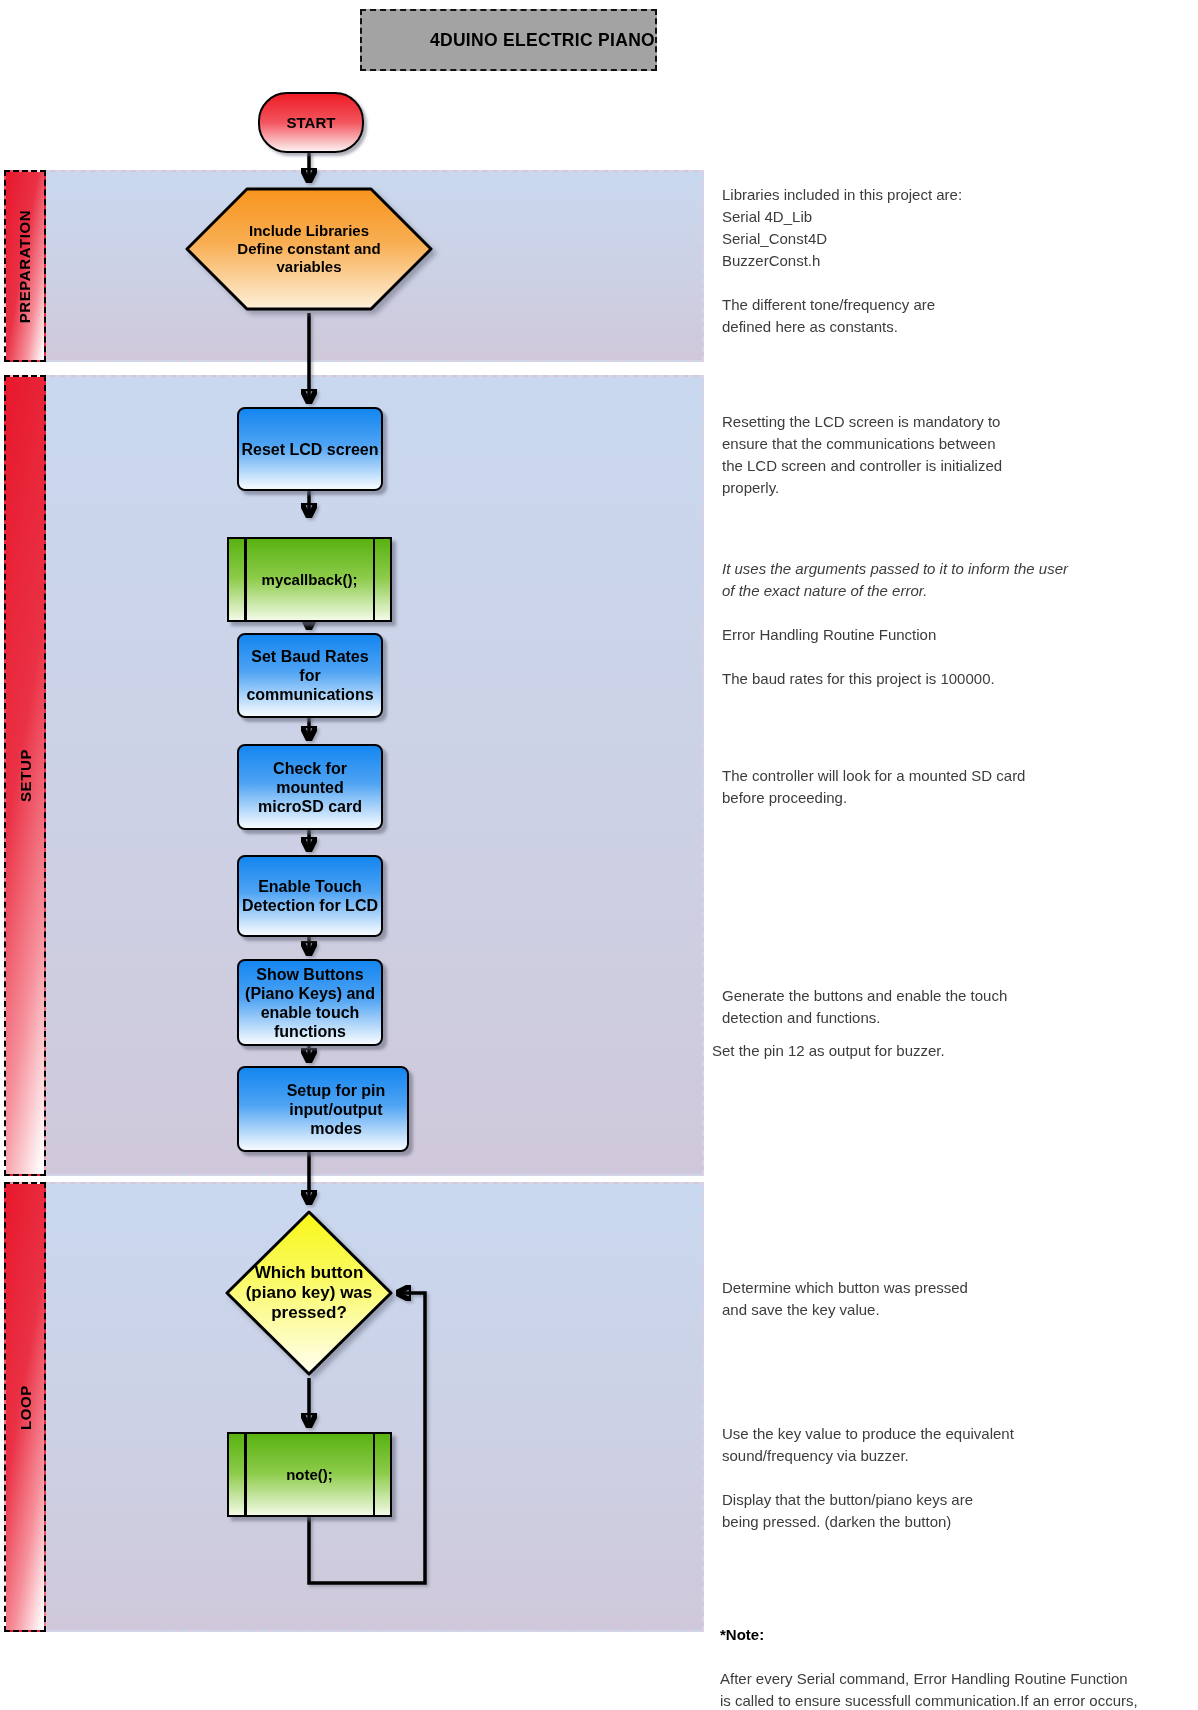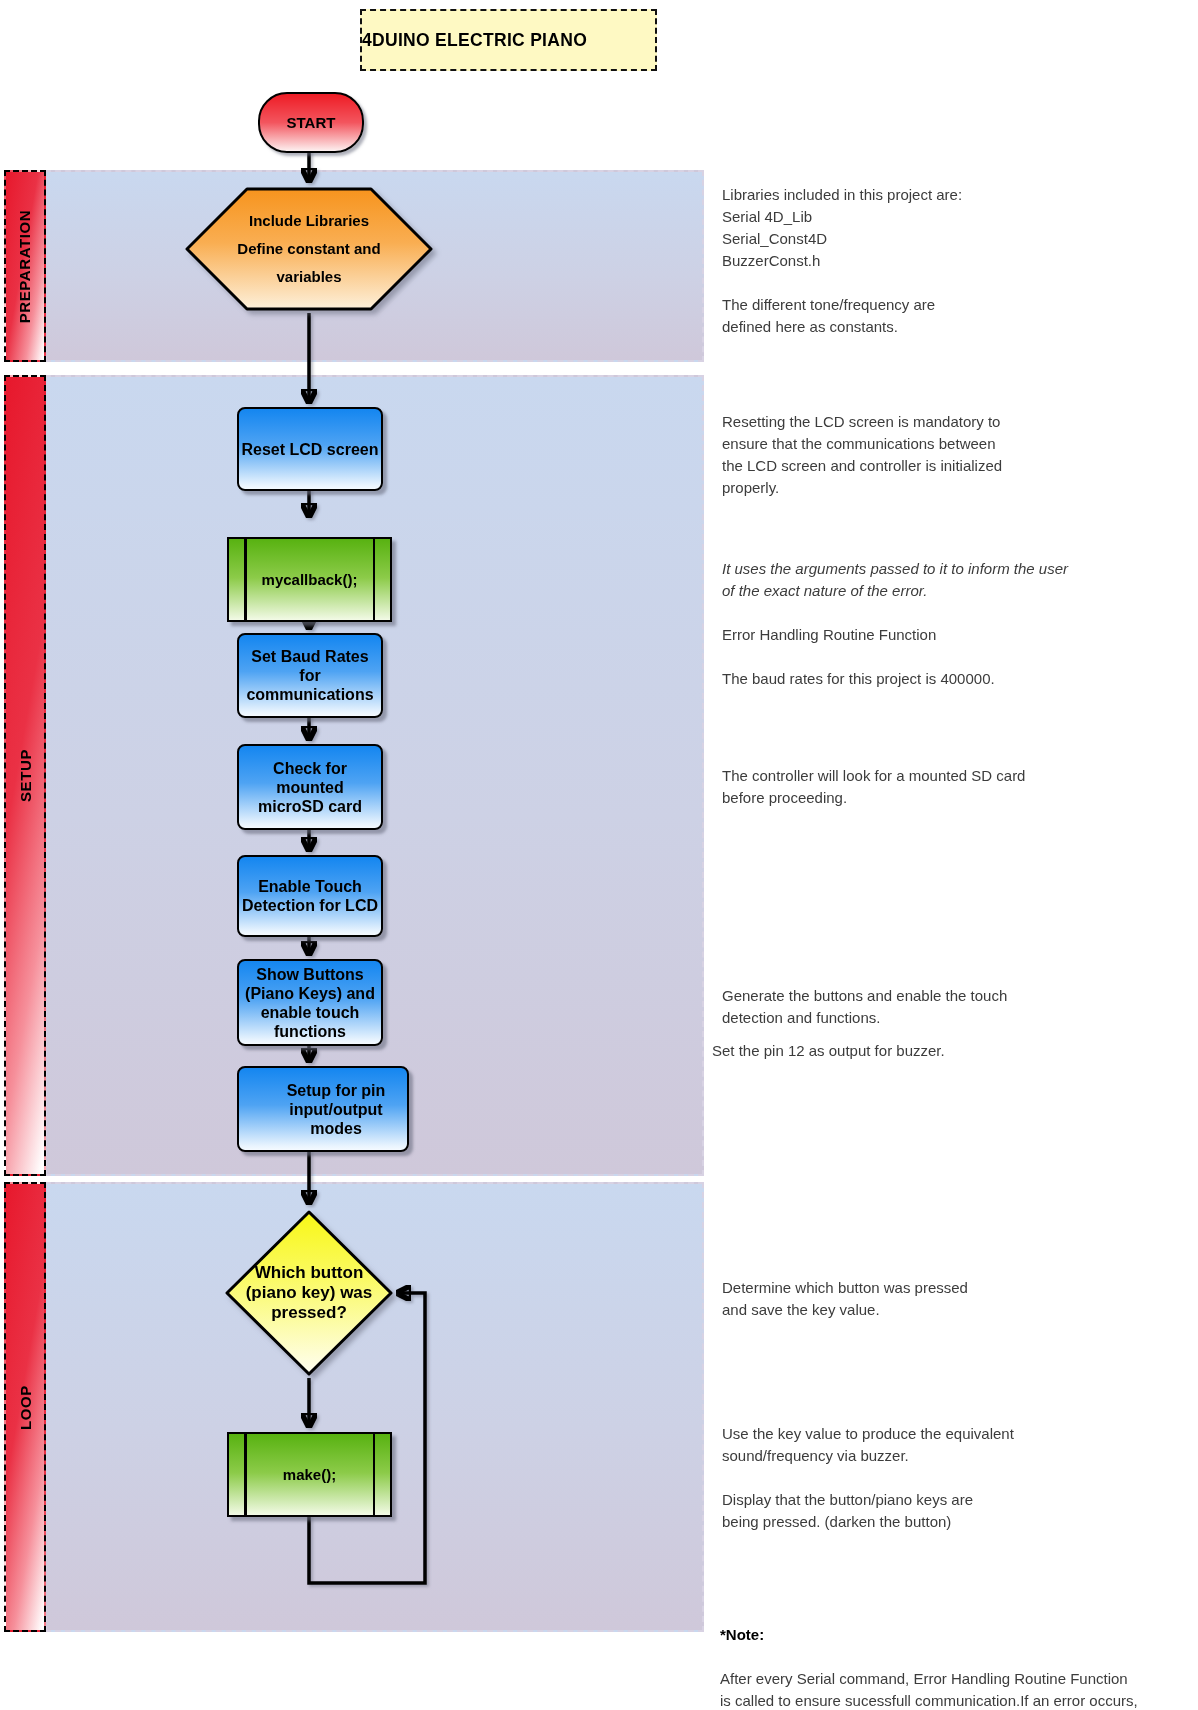--- a/index.html
+++ b/index.html
@@ -3,21 +3,21 @@
 <meta charset="utf-8">
 <style>
   html,body { margin:0; padding:0; background:#ffffff; }
   .canvas {
     position:relative; width:1198px; height:1710px; background:#ffffff;
     font-family:"Liberation Sans", sans-serif; overflow:hidden; color:#000;
   }
   .abs { position:absolute; }
 
   
-  .title-box { border:2.5px dashed #111; background:#fef9c3; display:flex; align-items:center; justify-content:flex-start; }
+  .title-box { border:2.5px dashed #111; background:#a3a3a3; display:flex; align-items:center; justify-content:flex-end; }
   .title-text { font-weight:bold; font-size:17.5px; letter-spacing:.3px; }
 
   
   .panel {
     border:2px dashed #d8d2e3;
     background:linear-gradient(180deg,#c9d8ef 0%,#cdd1e5 55%,#cfc8da 100%);
   }
 
   
   .bar {
@@ -44,21 +44,21 @@
     border:2.5px solid #000; font-size:15px;
     background:linear-gradient(180deg,#58b211 0%,#8ccb49 48%,#f2fae6 100%);
     box-shadow:4px 4px 3px rgba(108,112,130,.6);
   }
   .predef-line { position:absolute; top:0; bottom:0; width:2.5px; background:#000; }
 
   .shape-wrap { position:absolute; filter:drop-shadow(4px 4px 2.5px rgba(108,112,130,.55)); }
   .shape-wrap svg { display:block; }
   .shape-label { position:absolute; inset:0; display:flex; align-items:center; justify-content:center;
                  text-align:center; font-weight:bold; white-space:pre-line; }
-  .hex-label { font-size:15px; line-height:28px; }
+  .hex-label { font-size:15px; line-height:18px; }
   .dia-label { font-size:17px; line-height:20px; }
 
   
   .arrows { position:absolute; left:0; top:0; pointer-events:none;
             filter:drop-shadow(2.5px 2.5px 1.5px rgba(108,112,130,.5)); }
   .arrows path { stroke:#000; stroke-width:3.5; fill:none; }
 
   
   .annotation { position:absolute; width:476px; font-size:15px; line-height:22px;
                 color:#3c3c3c; white-space:pre-line; }
@@ -180,21 +180,21 @@
       <path d="M85,3 L167,84 L85,165 L3,84 Z" fill="url(#gradDia)" stroke="#000" stroke-width="3" stroke-linejoin="round"></path>
     </svg>
     <div class="shape-label dia-label">Which button
 (piano key) was
 pressed?</div>
   </div>
 
   <div class="abs node predef" style="left:227px; top:1432px; width:161px; height:81px;">
     <div class="predef-line" style="left:15px;"></div>
     <div class="predef-line" style="right:15px;"></div>
-    <span>make();</span>
+    <span>note();</span>
   </div>
 
   <div class="annotation" style="left:722px; top:184px;">Libraries included in this project are:
 Serial 4D_Lib
 Serial_Const4D
 BuzzerConst.h
 
 The different tone/frequency are
 defined here as constants.</div>
 
@@ -202,21 +202,21 @@
 ensure that the communications between
 the LCD screen and controller is initialized
 properly.</div>
 
   <div class="annotation" style="left:722px; top:536px;">
     <span class="block italic">It uses the arguments passed to it to inform the user
 of the exact nature of the error.</span>
     <span class="block">Error Handling Routine Function</span>
   </div>
 
-  <div class="annotation" style="left:722px; top:668px;">The baud rates for this project is 400000.</div>
+  <div class="annotation" style="left:722px; top:668px;">The baud rates for this project is 100000.</div>
 
   <div class="annotation" style="left:722px; top:765px;">The controller will look for a mounted SD card
 before proceeding.</div>
 
   <div class="annotation" style="left:722px; top:985px;">Generate the buttons and enable the touch
 detection and functions.</div>
 
   <div class="annotation" style="left:712px; top:1040px;">Set the pin 12 as output for buzzer.</div>
 
   <div class="annotation" style="left:722px; top:1277px;">Determine which button was pressed

